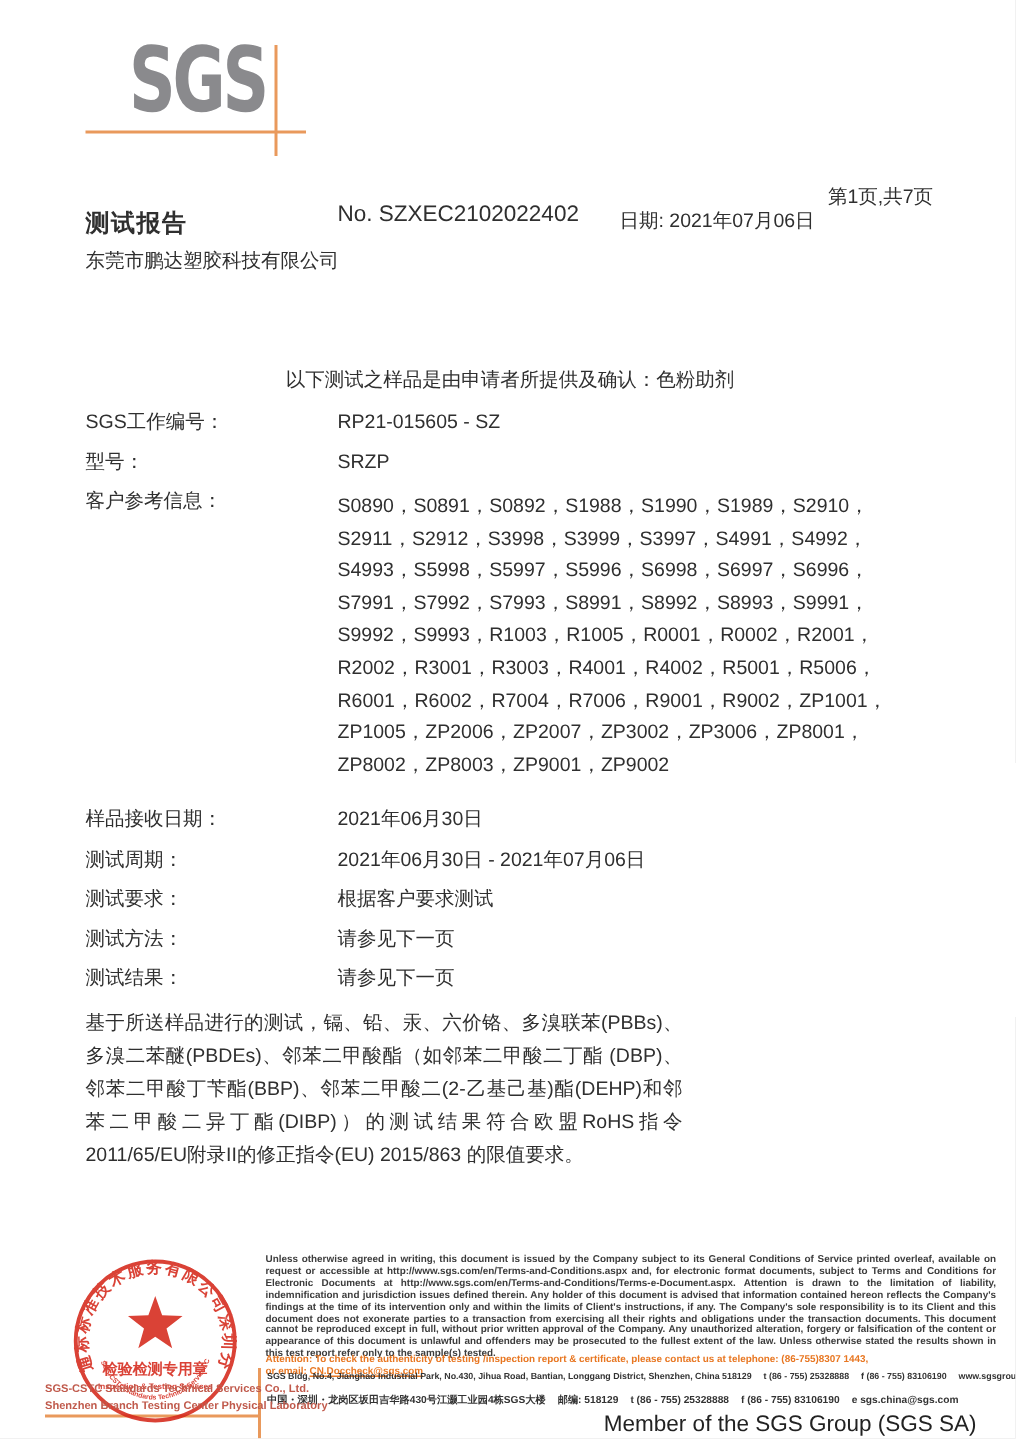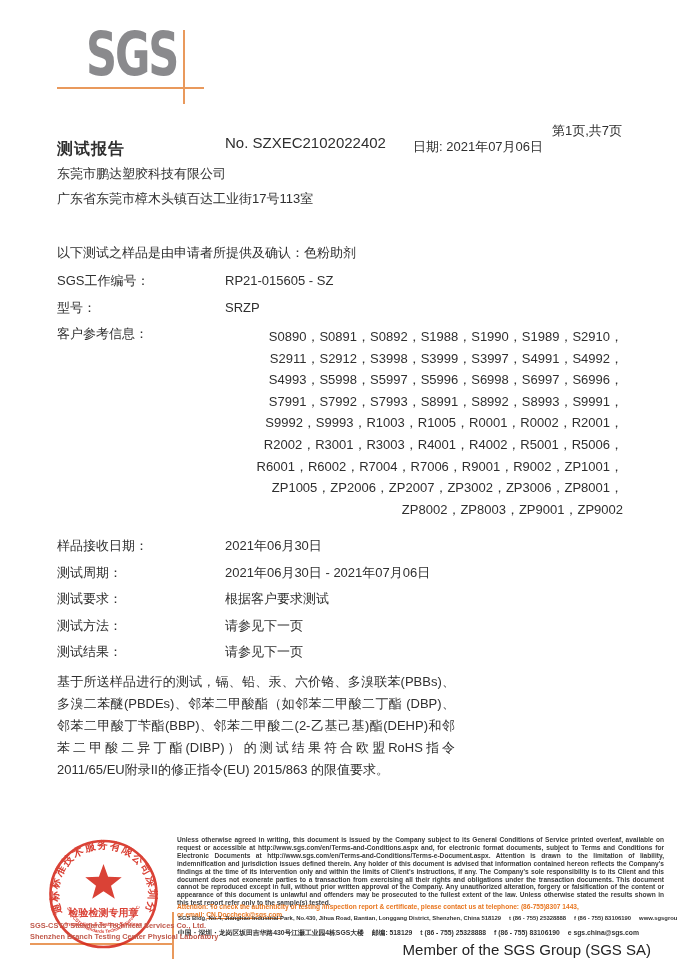--- a/index.html
+++ b/index.html
@@ -19,26 +19,26 @@
   .logo-vline{position:absolute;left:183px;top:30px;width:2px;height:74px;background:#e9995c;}
   
   .hdr-title{position:absolute;left:57px;top:119px;font-size:16px;font-weight:bold;letter-spacing:1px;margin-top:20px;}
   .hdr-no{position:absolute;left:225px;top:134px;font-size:15px;}
   .hdr-date{position:absolute;left:413px;top:122px;font-size:13px;margin-top:16px;}
   .hdr-page{position:absolute;left:552px;top:122px;font-size:13px;}
   
   .applicant{position:absolute;left:57px;top:161px;font-size:13px;line-height:25px;}
   
   .content{position:absolute;left:57px;top:245px;width:566px;font-size:13px;}
-  .statement{margin-bottom:13px;line-height:15px;}
+  .statement{margin-bottom:13px;line-height:15px;text-align:center;}
   .row{display:flex;margin-bottom:11.5px;line-height:15px;}
   .row .lbl{width:168px;flex-shrink:0;}
   .row .val{width:398px;}
   .row.refs{margin-bottom:18px;}
-  .row.refs .val div{line-height:21.6px;text-align:right;}
+  .row.refs .val div{line-height:21.6px;}
   .row.concl .val{line-height:22px;text-align:justify;}
   
   .disclaimer{
     position:absolute;left:177px;top:836px;width:487px;
     font-size:6.6px;line-height:7.9px;font-weight:bold;color:#3c3c3c;text-align:justify;
   }
   .attention{
     position:absolute;left:177px;top:903px;width:487px;
     font-size:6.6px;line-height:7.6px;font-weight:bold;color:#e87722;
   }
@@ -67,21 +67,20 @@
   <div class="logo-hline"></div>
   <div class="logo-vline"></div>
 
   <div class="hdr-title">测试报告</div>
   <div class="hdr-no">No. SZXEC2102022402</div>
   <div class="hdr-date">日期: 2021年07月06日</div>
   <div class="hdr-page">第1页,共7页</div>
 
   <div class="applicant">
     <div>东莞市鹏达塑胶科技有限公司</div>
-    <div>广东省东莞市樟木头镇百达工业街17号113室</div>
   </div>
 
   <div class="content">
     <div class="statement">以下测试之样品是由申请者所提供及确认：色粉助剂</div>
 
     <div class="row">
       <div class="lbl">SGS工作编号：</div>
       <div class="val">RP21-015605 - SZ</div>
     </div>
 

